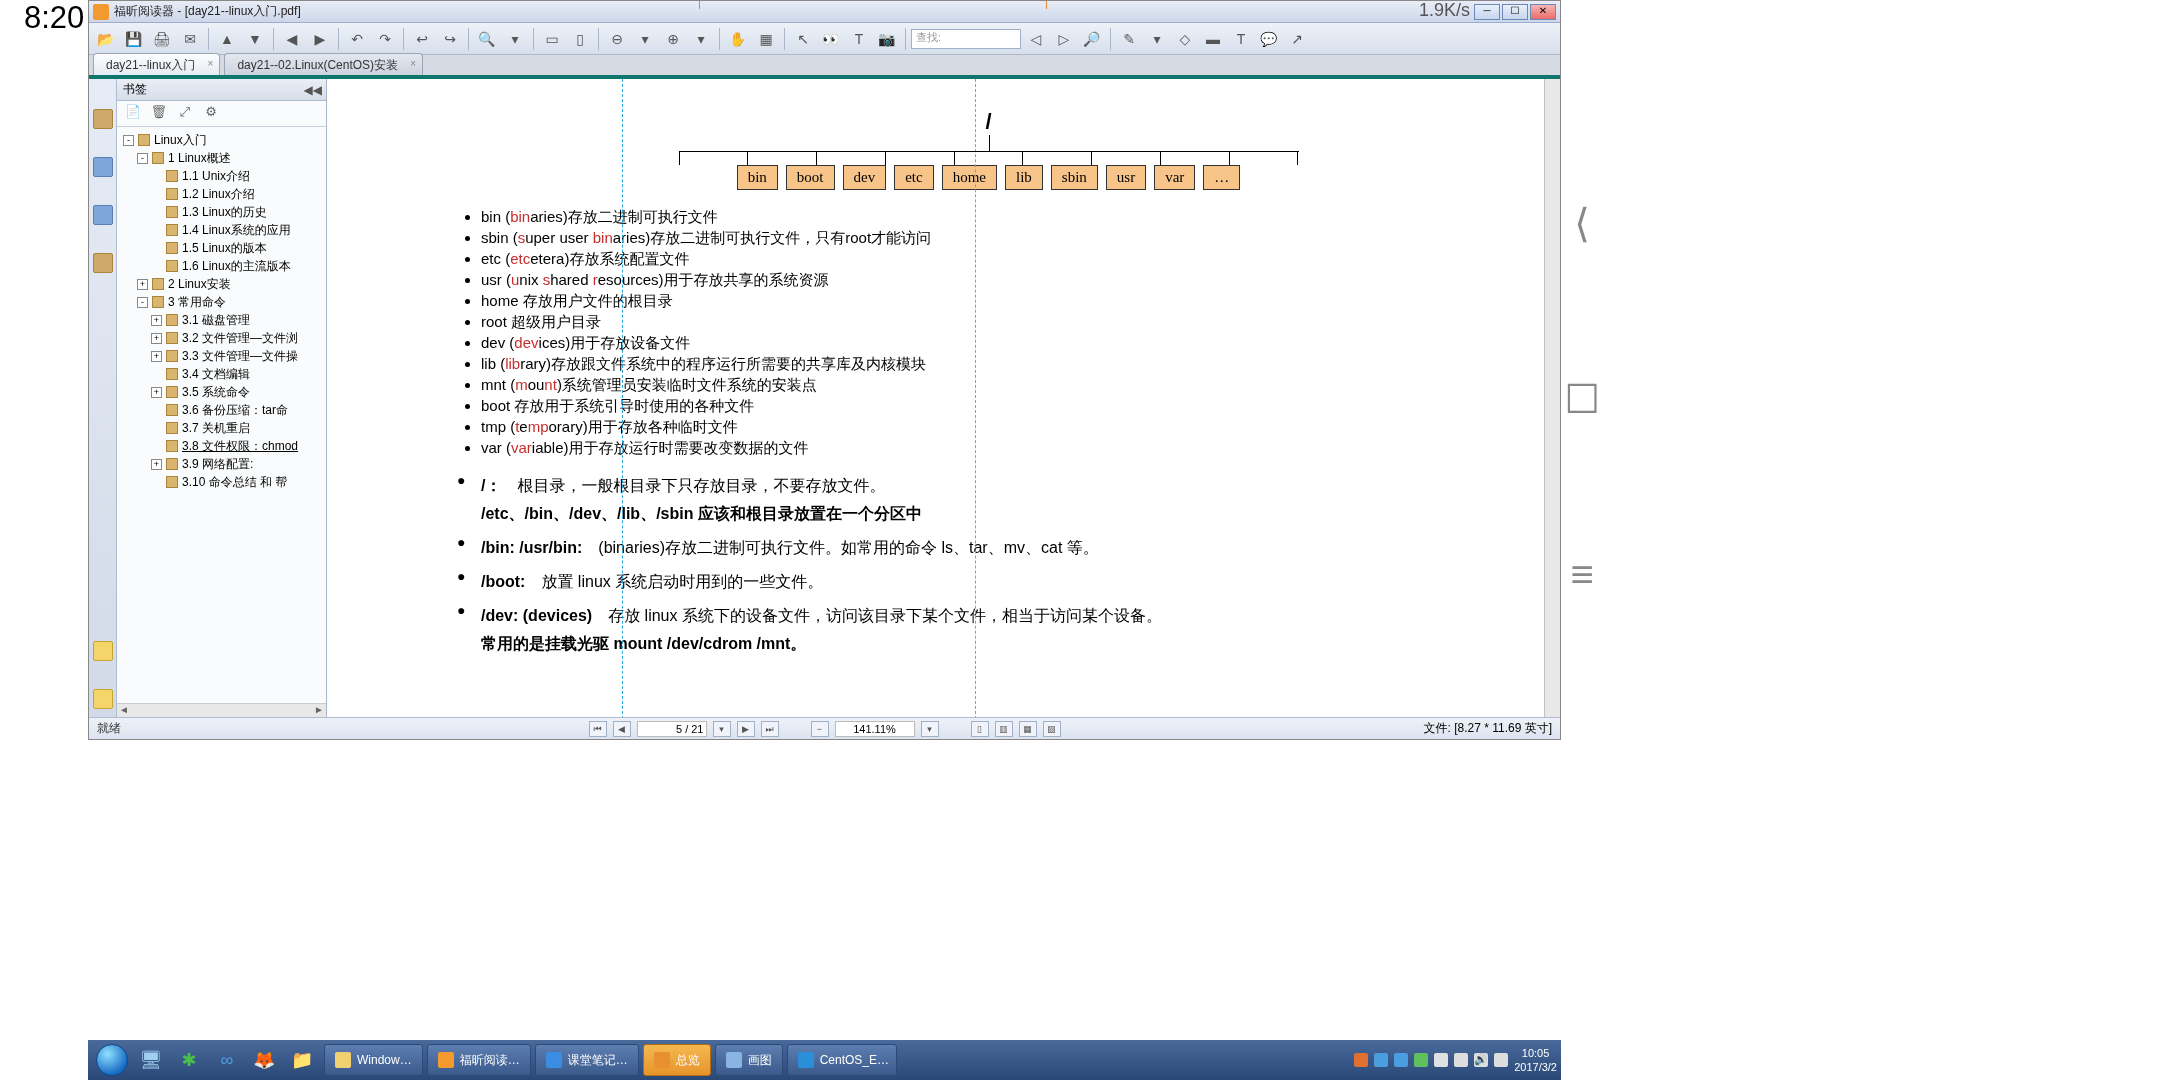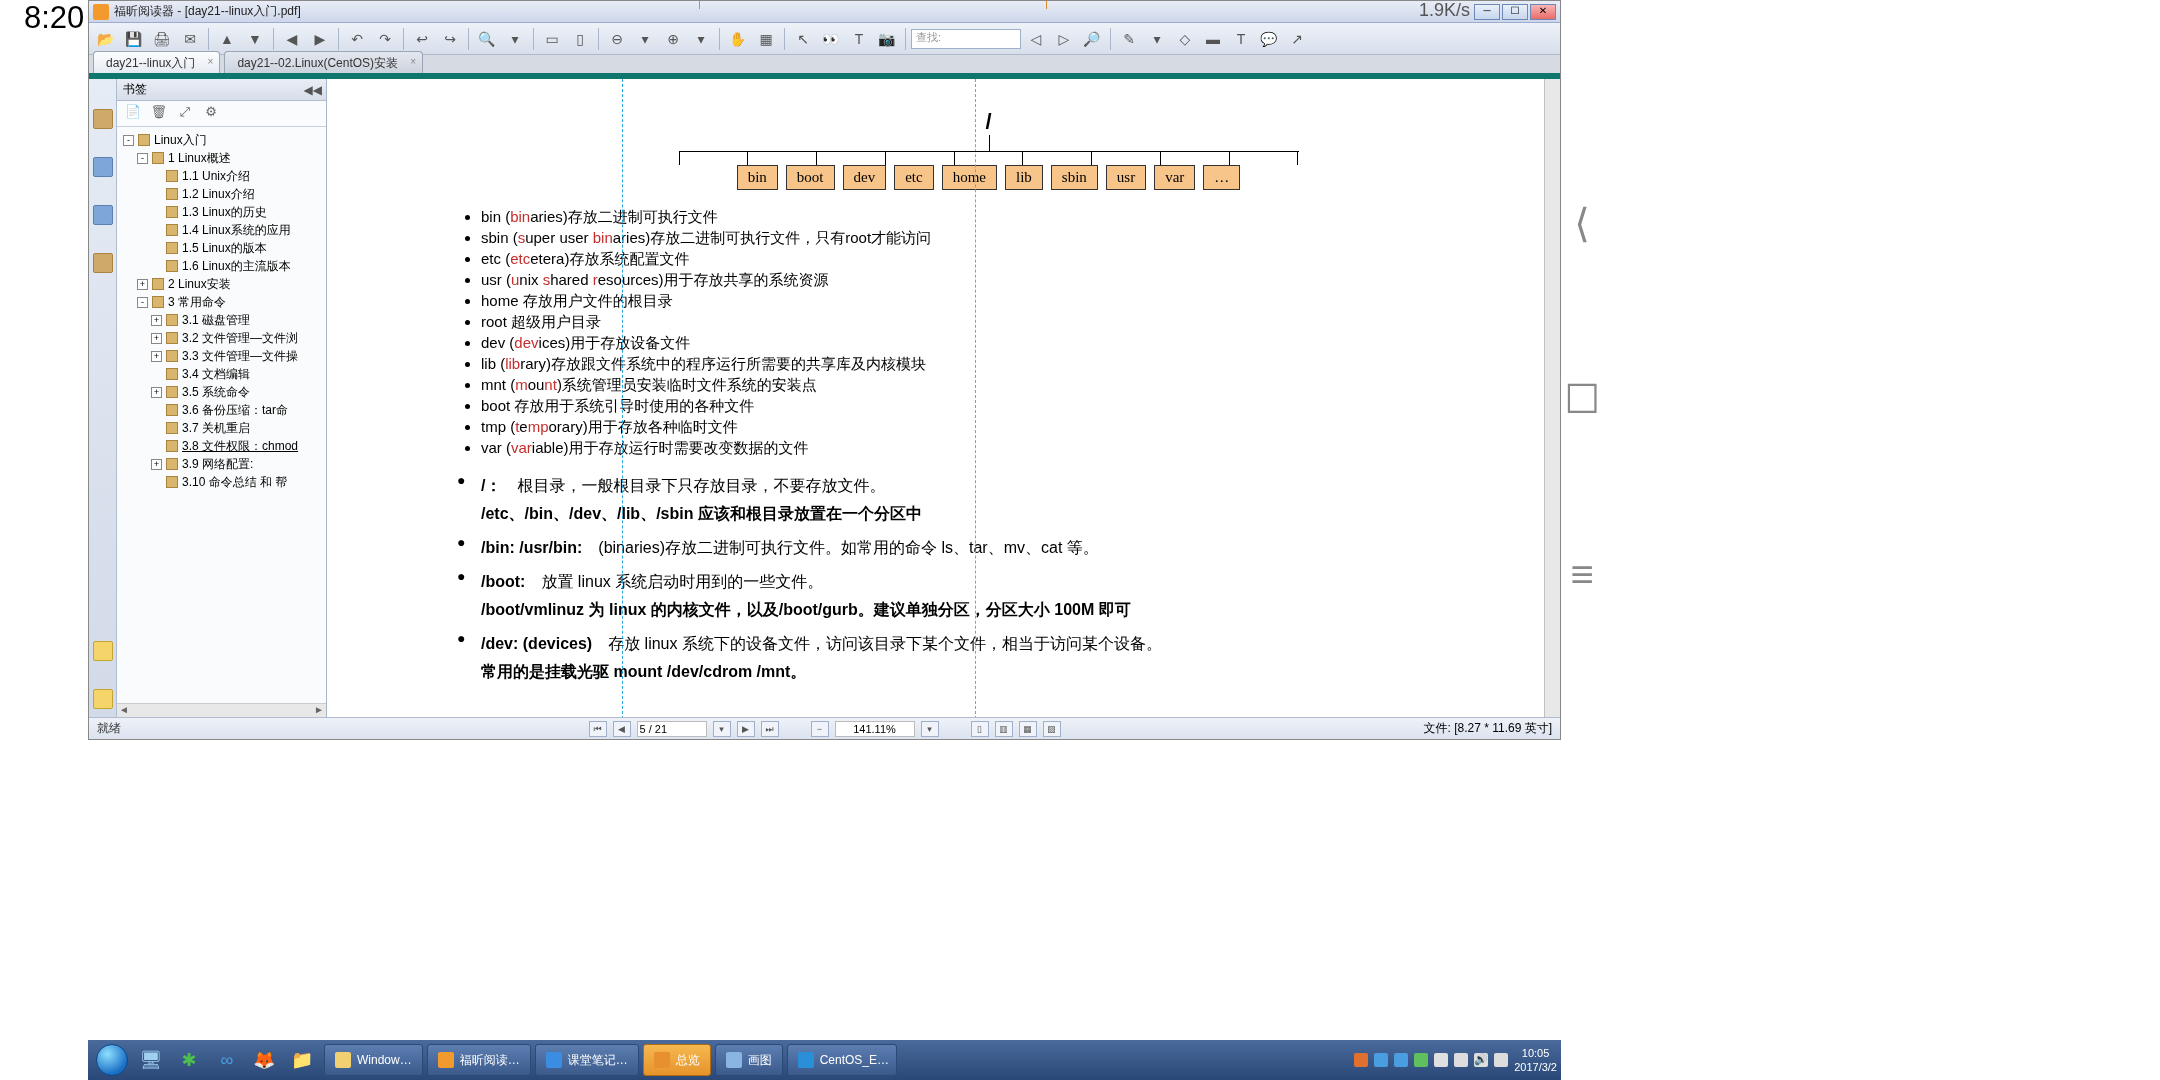--- a/index.html
+++ b/index.html
@@ -19,21 +19,21 @@
 
 .menubar { height: 22px; background: linear-gradient(#f7f9fc,#e3e9f3); border-bottom: 1px solid #b5c3d9; display: flex; align-items: center; padding-left: 8px; gap: 2px; }
 .menu-item-handle { width: 8px; height: 14px; background: repeating-linear-gradient(#bbb,#bbb 1px,transparent 1px,transparent 3px); margin-right: 4px; }
 .menu-item { font-size: 12px; padding: 2px 6px; color: #222; cursor: default; }
 
 .toolbar { height: 32px; background: linear-gradient(#eef2f8,#d7dfec); border-bottom: 1px solid #aeb9cb; display: flex; align-items: center; padding: 0 4px; gap: 2px; }
 .tool-btn { width: 26px; height: 26px; border: 1px solid transparent; border-radius: 3px; display: flex; align-items: center; justify-content: center; font-size: 14px; color: #555; }
 .tool-sep { width: 1px; height: 22px; background: #a9b5c8; margin: 0 3px; }
 .search-box { width: 110px; height: 20px; border: 1px solid #9fb0c9; background: #fff; font-size: 11px; padding: 0 4px; color: #999; }
 
-.tabstrip { height: 24px; background: #d6dae2; display: flex; align-items: flex-end; border-bottom: 6px solid #0f766e; padding-left: 4px; }
+.tabstrip { height: 24px; background: #d6dae2; display: flex; align-items: flex-end; border-bottom: 4px solid #0f766e; padding-left: 4px; }
 .doc-tab { height: 22px; padding: 3px 24px 0 12px; background: linear-gradient(#fcfdfe,#e6ebf3); border: 1px solid #9aa5b6; border-bottom: none; border-radius: 4px 4px 0 0; font-size: 12px; color: #333; margin-right: 4px; position: relative; }
 .doc-tab .close-x { position: absolute; right: 6px; top: 4px; font-size: 10px; color: #888; }
 .doc-tab.inactive { background: linear-gradient(#e3e7ef,#cdd3dd); }
 
 .workspace { display: flex; height: 640px; background: #fff; }
 
 .side-icons { width: 28px; background: linear-gradient(#e6ecf5,#d2dae8); border-right: 1px solid #b0bcd0; display: flex; flex-direction: column; align-items: center; padding-top: 30px; gap: 28px; }
 .side-ic { width: 20px; height: 20px; background: #cfa96a; border: 1px solid #a8843f; border-radius: 2px; }
 .side-ic.blue { background: #7fa6d8; border-color: #5a80b0; }
 .side-ic.yellow { background: #f5d56a; border-color: #c5a530; }
@@ -74,21 +74,21 @@
 .paras { }
 .paras .p-item { display: flex; margin: 6px 0; }
 .paras .bullet { width: 24px; font-size: 14px; }
 .paras .txt { flex: 1; font-size: 16px; line-height: 28px; }
 .bold { font-weight: bold; }
 
 .statusbar { position: absolute; bottom: 0; left: 0; right: 0; height: 22px; background: linear-gradient(#eef2f8,#dce3ef); border-top: 1px solid #b0bcd0; display: flex; align-items: center; font-size: 12px; padding: 0 8px; }
 .statusbar .s-left { color: #333; }
 .statusbar .s-center { position: absolute; left: 50%; transform: translateX(-50%); display: flex; align-items: center; gap: 6px; }
 .st-btn { width: 18px; height: 16px; border: 1px solid #a0b0c8; background: #f0f4fa; font-size: 9px; text-align: center; line-height: 14px; color: #555; }
-.s-pg { width: 70px; text-align: left; border: 1px solid #bbb; background: #fff; font-size: 11px; padding: 1px 2px; }
+.s-pg { width: 70px; text-align: right; border: 1px solid #bbb; background: #fff; font-size: 11px; padding: 1px 2px; }
 .s-zoom { width: 80px; text-align: center; border: 1px solid #bbb; background: #fff; font-size: 11px; padding: 1px 2px; }
 .s-right { margin-left: auto; }
 
 .taskbar { position: absolute; bottom: 0; left: 88px; width: 1473px; height: 40px; background: linear-gradient(#4a6a9c,#294877); display: flex; align-items: center; padding: 0 4px; }
 .start-btn { width: 40px; height: 36px; display: flex; align-items: center; justify-content: center; }
 .start-orb { width: 32px; height: 32px; border-radius: 50%; background: radial-gradient(circle at 35% 30%, #8fe0ff, #1a6fc5 70%); border: 1px solid #0a4a8a; }
 .tb-ic { width: 36px; height: 32px; border-radius: 3px; display: flex; align-items: center; justify-content: center; font-size: 18px; margin: 0 1px; }
 .tb-task { height: 32px; padding: 0 10px; background: linear-gradient(#5d7eb1,#3a5a8c); border: 1px solid #2a4a78; border-radius: 3px; margin: 0 2px; font-size: 12px; color: #fff; display: flex; align-items: center; gap: 6px; max-width: 110px; overflow: hidden; white-space: nowrap; }
 .tb-task.active { background: linear-gradient(#f5b851,#e6942a); border-color: #b56c10; }
 .tb-task .ti { width: 16px; height: 16px; border-radius: 2px; flex-shrink: 0; }
@@ -359,21 +359,21 @@
             <div class="p-item">
               <div class="bullet">●</div>
               <div class="txt"><span class="bold">/：</span>　根目录，一般根目录下只存放目录，不要存放文件。<br><span class="bold">/etc、/bin、/dev、/lib、/sbin 应该和根目录放置在一个分区中</span></div>
             </div>
             <div class="p-item">
               <div class="bullet">●</div>
               <div class="txt"><span class="bold">/bin: /usr/bin:</span>　(binaries)存放二进制可执行文件。如常用的命令 ls、tar、mv、cat 等。</div>
             </div>
             <div class="p-item">
               <div class="bullet">●</div>
-              <div class="txt"><span class="bold">/boot:</span>　放置 linux 系统启动时用到的一些文件。<br><span class="bold">/boot/vmlinuz 为 linux 的内核文件，以及/boot/gurb。建议单独分区，分区大小 100M 即可</span></div>
+              <div class="txt"><span class="bold">/boot:</span>　放置 linux 系统启动时用到的一些文件。<br></div>
             </div>
             <div class="p-item">
               <div class="bullet">●</div>
               <div class="txt"><span class="bold">/dev: (devices)</span>　存放 linux 系统下的设备文件，访问该目录下某个文件，相当于访问某个设备。<br><span class="bold">常用的是挂载光驱 mount /dev/cdrom /mnt。</span></div>
             </div>
           </div>
       </div>
       <div class="vscroll"></div>
     </div>
   </div>

